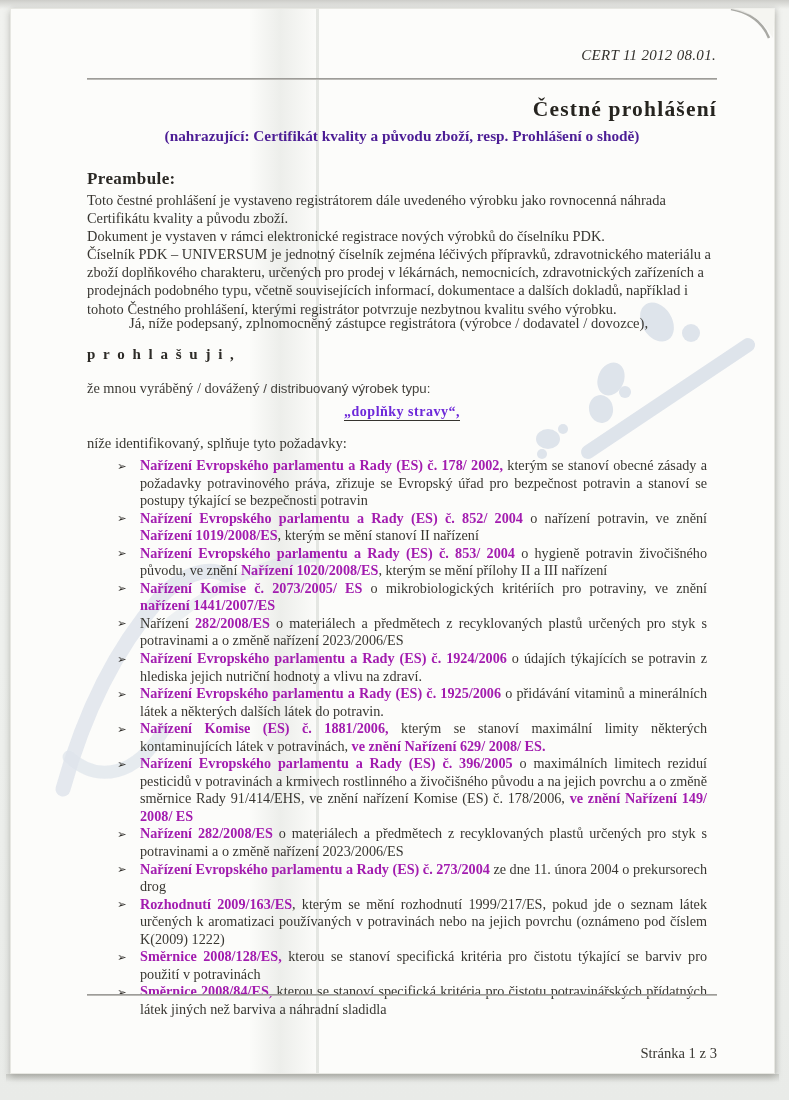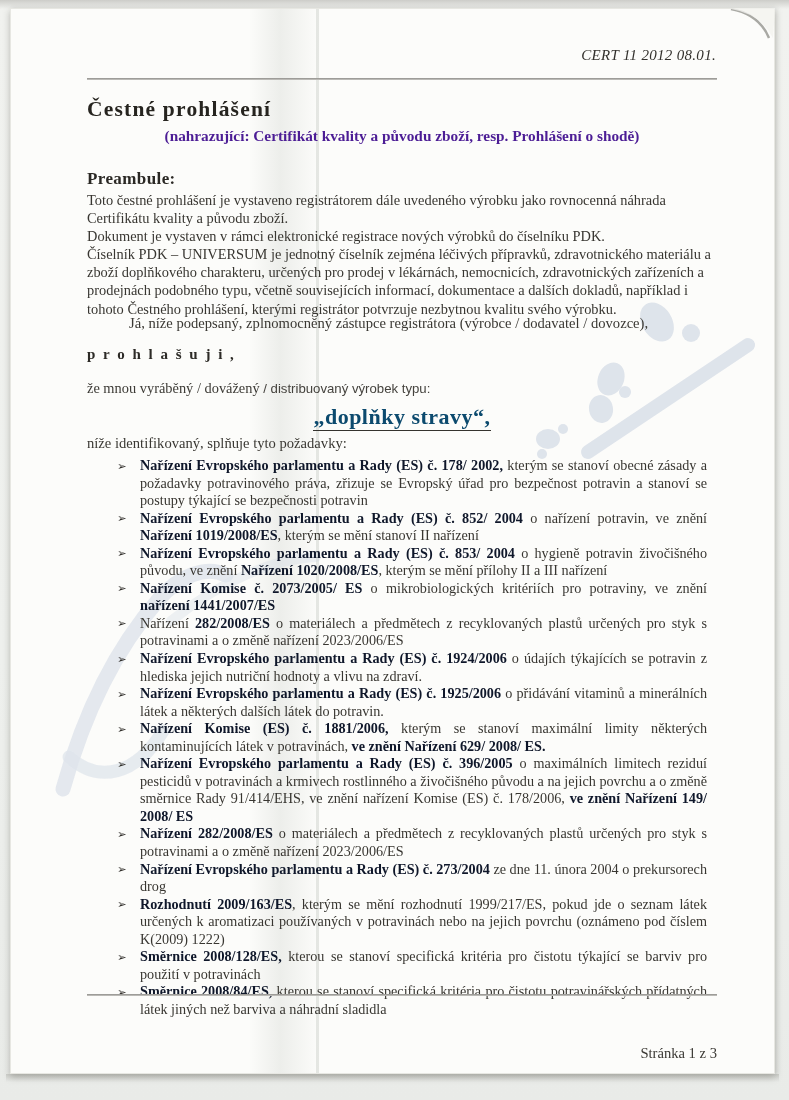--- a/index.html
+++ b/index.html
@@ -24,49 +24,49 @@
   .fold-b{left:305px;width:3px;background:rgba(210,213,208,.55);}
   
   .curl{position:absolute;right:-1px;top:-1px;width:46px;height:34px;}
   .doc-code{position:absolute;top:38px;right:58px;font-style:italic;
     font-size:15px;color:#33312d;letter-spacing:.3px;}
   .rule{position:absolute;left:76px;width:630px;height:2px;
     background:linear-gradient(180deg,#8f8e8a,#c9c8c4);}
   .rule-top{top:69px;}
   .rule-bottom{top:985px;height:1.5px;}
   .doc-title{position:absolute;left:76px;top:88px;width:630px;margin:0;
-    text-align:left;font-size:21.5px;font-weight:bold;color:#26241f;
+    text-align:right;font-size:21.5px;font-weight:bold;color:#26241f;
     letter-spacing:1.2px;}
   .doc-subtitle{position:absolute;left:56px;top:118px;width:670px;
     text-align:center;font-size:15.3px;font-weight:bold;color:#4c1d95;}
   .preamble-heading{position:absolute;left:76px;top:160px;font-size:17px;
     font-weight:bold;color:#2a2824;letter-spacing:.4px;}
   .preamble-text{position:absolute;left:76px;top:182px;width:632px;
     font-size:14.4px;line-height:18.1px;color:#383631;}
   .preamble-text p{margin:0;}
   .intro-line{position:absolute;left:76px;top:306px;width:632px;
     font-size:14.6px;color:#3a3833;text-indent:42px;}
   .verb-line{position:absolute;left:76px;top:337px;width:630px;
     text-align:left;font-size:15px;font-weight:bold;color:#2d2b27;
     letter-spacing:2px;}
   .product-intro{position:absolute;left:76px;top:371px;width:632px;
     font-size:14.4px;color:#3c3a35;}
   .product-intro .sans-part{font-family:"Liberation Sans","DejaVu Sans",sans-serif;
     font-size:13.2px;color:#45433e;}
   .product-type{position:absolute;left:76px;top:395px;width:630px;
-    text-align:center;font-size:22px;font-weight:bold;color:#0c4a6e;}
+    text-align:center;font-size:14px;font-weight:bold;color:#6d28d9;}
   .product-type span{border-bottom:1.6px solid #35332e;padding-bottom:1px;letter-spacing:.5px;}
   .req-intro{position:absolute;left:76px;top:426px;width:632px;
     font-size:14.6px;color:#3a3833;}
   ul.reqs{list-style:none;margin:0;padding:0;position:absolute;left:106px;top:448px;
     width:590px;font-size:14.2px;line-height:17.55px;text-align:justify;color:#383631;}
   ul.reqs li{position:relative;padding-left:23px;margin:0;}
   ul.reqs .marker{position:absolute;left:0;top:.5px;font-size:11.5px;color:#2e2c28;
     font-family:"DejaVu Sans",sans-serif;}
-  .b{font-weight:bold;color:#0f172a;}
+  .b{font-weight:bold;color:#a21caf;}
   .page-number{position:absolute;left:76px;top:992px;width:630px;
     text-align:right;font-size:14.6px;color:#3a3833;margin-top:44px;}
   .watermark{position:absolute;left:0;top:0;pointer-events:none;}
   .bottom-shadow{position:absolute;left:6px;top:1074px;width:773px;height:8px;
     background:linear-gradient(180deg,rgba(150,150,143,.35),rgba(150,150,143,0));}
 </style>
 </head>
 <body>
 
 <div class="backdrop">

